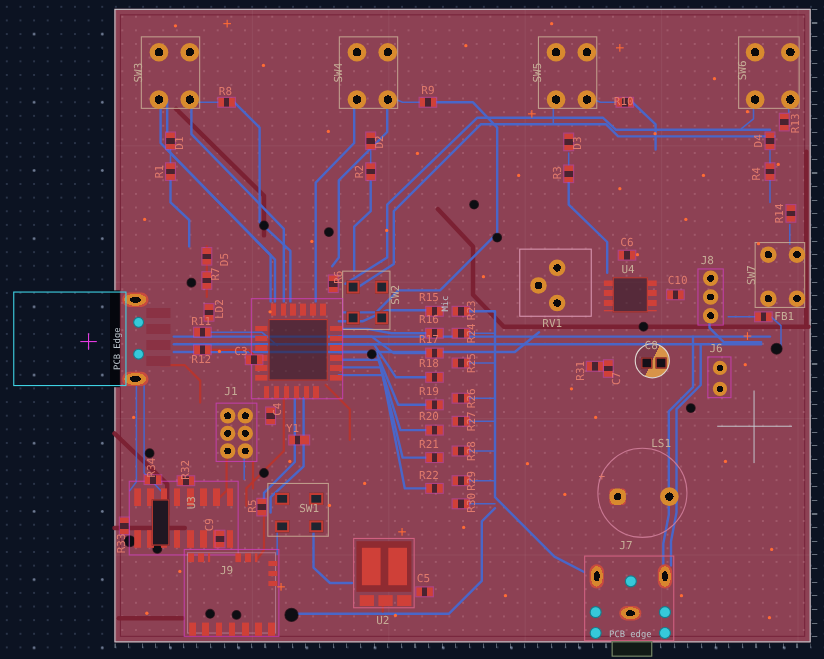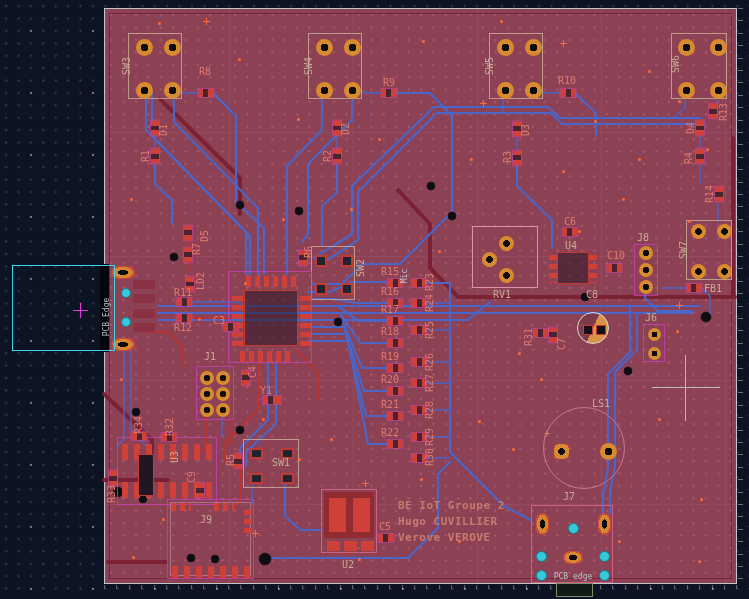--- a/index.html
+++ b/index.html
@@ -372,23 +372,23 @@
     <div class="r2v z4" style="left:113px;top:478px;"></div>
   </div>
 
   <span class="lbl tan v" style="left:127px;top:66px">SW3</span>
   <span class="lbl tan v" style="left:309px;top:66px">SW4</span>
   <span class="lbl tan v" style="left:490px;top:66px">SW5</span>
   <span class="lbl tan v" style="left:676px;top:64px">SW6</span>
   <span class="lbl tan v" style="left:684px;top:250px">SW7</span>
   <span class="lbl tan v" style="left:361px;top:268px">SW2</span>
   <span class="lbl tan" style="left:281px;top:463px">SW1</span>
-  <span class="lbl sal" style="left:205px;top:72px">R8</span>
+  <span class="lbl sal" style="left:205px;top:84px">R8</span>
   <span class="lbl sal" style="left:389px;top:83px">R9</span>
-  <span class="lbl sal" style="left:567px;top:81px">R10</span>
+  <span class="lbl sal" style="left:567px;top:93px">R10</span>
   <span class="lbl sal v" style="left:724px;top:112px">R13</span>
   <span class="lbl sal v" style="left:164px;top:130px">D1</span>
   <span class="lbl sal v" style="left:146px;top:156px">R1</span>
   <span class="lbl sal v" style="left:346px;top:129px">D2</span>
   <span class="lbl sal v" style="left:328px;top:156px">R2</span>
   <span class="lbl sal v" style="left:526px;top:130px">D3</span>
   <span class="lbl sal v" style="left:508px;top:157px">R3</span>
   <span class="lbl sal v" style="left:691px;top:128px">D4</span>
   <span class="lbl sal v" style="left:689px;top:158px">R4</span>
   <span class="lbl sal v" style="left:710px;top:194px">R14</span>
@@ -419,43 +419,38 @@
   <span class="lbl sal v" style="left:430px;top:410px">R28</span>
   <span class="lbl sal v" style="left:430px;top:437px">R29</span>
   <span class="lbl sal v" style="left:430px;top:457px">R30</span>
   <span class="lbl tan" style="left:502px;top:295px">RV1</span>
   <span class="lbl sal" style="left:570px;top:222px">C6</span>
   <span class="lbl tan" style="left:571px;top:246px">U4</span>
   <span class="lbl sal" style="left:616px;top:256px">C10</span>
   <span class="lbl tan" style="left:643px;top:238px">J8</span>
   <span class="lbl tan" style="left:713px;top:289px">FB1</span>
   <span class="lbl tan" style="left:651px;top:318px">J6</span>
-  <span class="lbl tan" style="left:592px;top:295px">C8</span>
+  <span class="lbl tan" style="left:592px;top:315px">C8</span>
   <span class="lbl sal v" style="left:529px;top:337px">R31</span>
   <span class="lbl sal v" style="left:562px;top:344px">C7</span>
   <span class="lbl tan" style="left:601px;top:404px">LS1</span>
   <span class="lbl sal" style="left:547px;top:434px">+</span>
   <span class="lbl tan" style="left:569px;top:497px">J7</span>
   <span class="lbl tan" style="left:348px;top:565px">U2</span>
   <span class="lbl sal" style="left:385px;top:527px">C5</span>
   <span class="lbl sal v" style="left:231px;top:460px">R5</span>
   <span class="lbl sal v" style="left:139px;top:425px">R34</span>
   <span class="lbl sal v" style="left:170px;top:427px">R32</span>
   <span class="lbl tan v" style="left:175px;top:457px">U3</span>
   <span class="lbl sal v" style="left:192px;top:477px">C9</span>
   <span class="lbl sal v" style="left:112px;top:494px">R33</span>
   <span class="lbl tan" style="left:206px;top:520px">J9</span>
   <span class="lbl gry v sm" style="left:107px;top:317px">PCB Edge</span>
   <span class="lbl gry sm" style="left:573px;top:577px">PCB edge</span>
 
-  <div class="bigtext">
-    <div>BE IoT Groupe 2</div>
-    <div>Hugo CUVILLIER</div>
-    <div>Verove VEROVE</div>
-  </div>
 
   <div class="selrect"></div>
   <div class="mc" style="left:73px;top:310px;width:15px;height:1px;"></div>
   <div class="mc" style="left:80px;top:303px;width:1px;height:15px;"></div>
   <div class="xh" style="left:652px;top:387px;width:68px;height:1px;"></div>
   <div class="xh" style="left:685px;top:355px;width:1px;height:66px;"></div>
 <div class="dot" style="left: 158px; top: 22px;"></div>
     <div class="dot" style="left: 238px; top: 58px;"></div>
     <div class="dot" style="left: 297px; top: 118px;"></div>
     <div class="dot" style="left: 422px; top: 40px;"></div>

